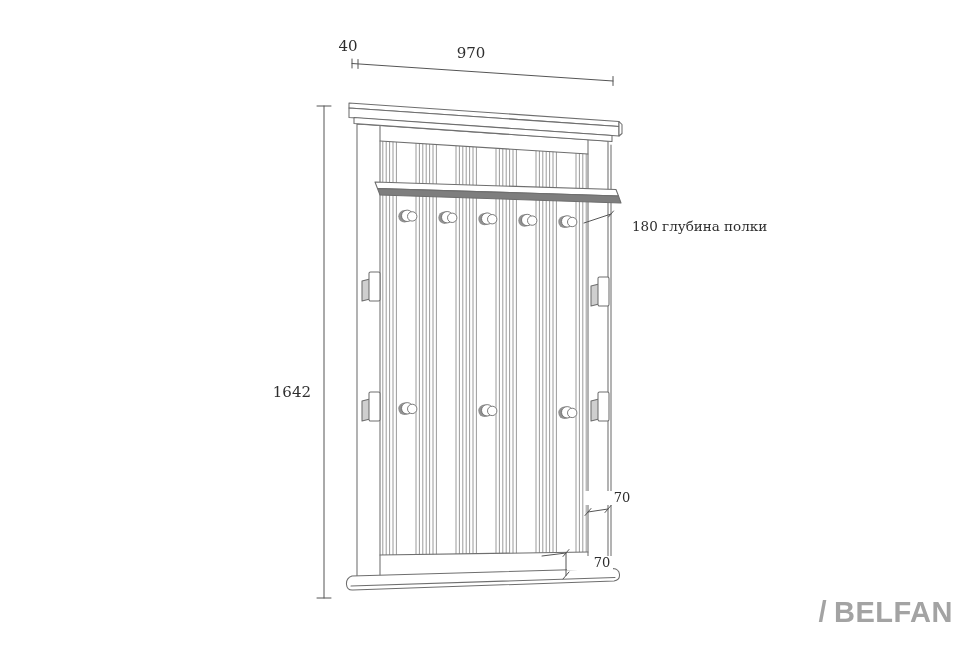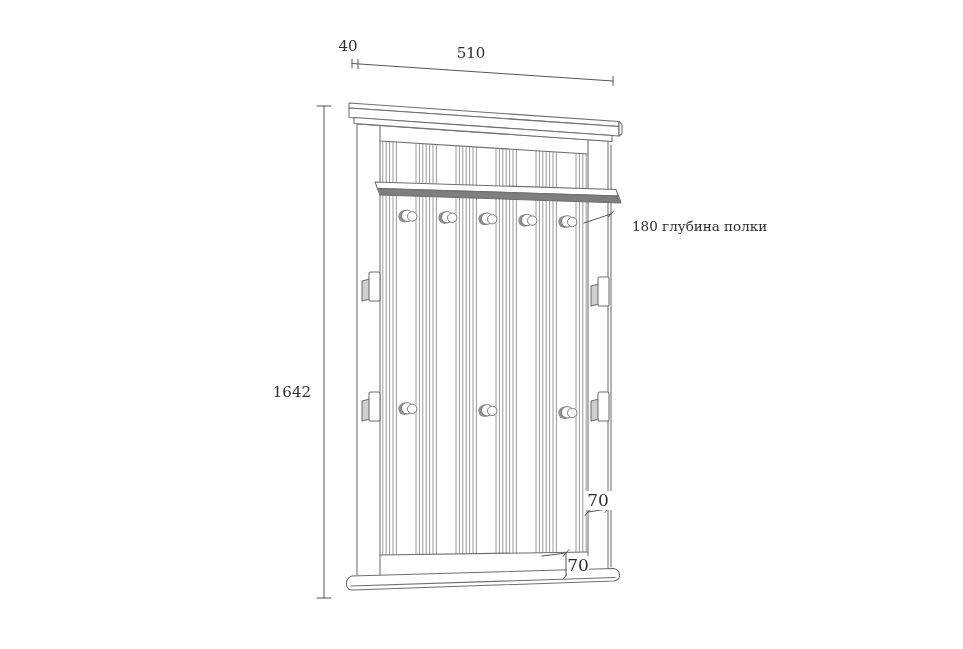--- a/index.html
+++ b/index.html
@@ -19,21 +19,21 @@
   .shadow{fill:var(--shelf-shadow);}
   .shade{fill:var(--bracket-shade);}
   .bead line{stroke:var(--bead-line); stroke-width:0.9;}
   .hookshade{fill:var(--hook-shade); stroke:none;}
   .thin{stroke:var(--line); stroke-width:0.9; fill:#ffffff;}
   .dim line{stroke:var(--dim-line); stroke-width:1; fill:none; stroke-linecap:round;}
   .dimlabel{
     position:absolute; font-size:15px; line-height:1.1; color:var(--text);
     white-space:nowrap;
   }
-  .dimlabel.small{font-size:17px;}
+  .dimlabel.small{font-size:13px;padding-left:24px;}
   .dimlabel.center{text-align:center;}
   .dimlabel.right{text-align:right;margin-top:40px;}
   .dimlabel.boxed{background:var(--background);}
   .note{position:absolute; font-size:13.5px; color:var(--text); white-space:nowrap;}
   .brand{
     position:absolute; left:795px; top:596px; width:158px; text-align:right;
     font-family:"Liberation Sans", sans-serif; font-weight:bold;
     font-size:29px; letter-spacing:0.5px; color:var(--logo); white-space:nowrap;
   }
   .brand .slash{display:inline-block; margin-right:7px;}
@@ -181,24 +181,27 @@
 
       <g>
         <line x1="584" y1="223" x2="611" y2="214"></line>
         <line x1="608.5" y1="217" x2="613.5" y2="211"></line>
       </g>
     </g>
   </svg>
 
   <div class="dimlabel center" style="left:330px; top:38px; width:36px;">40</div>
 
-  <div class="dimlabel center" style="left:441px; top:45px; width:60px;">510</div>
+  <div class="dimlabel center" style="left:441px; top:45px; width:60px;">970</div>
 
   <div class="dimlabel right" style="left:255px; top:344px; width:56px;">1642</div>
 
   <div class="note" style="left:612px; top:218px;padding-left:20px;">180 глубина полки</div>
 
   <div class="dimlabel small center boxed" style="left:584px; top:491px; width:28px;">70</div>
 
   <div class="dimlabel small center boxed" style="left:567px; top:556px; width:22px;">70</div>
 
+  <div class="brand">
+    <span class="slash">/</span><span>BELFAN</span>
+  </div>
 
 </div>
 
 </body></html>

